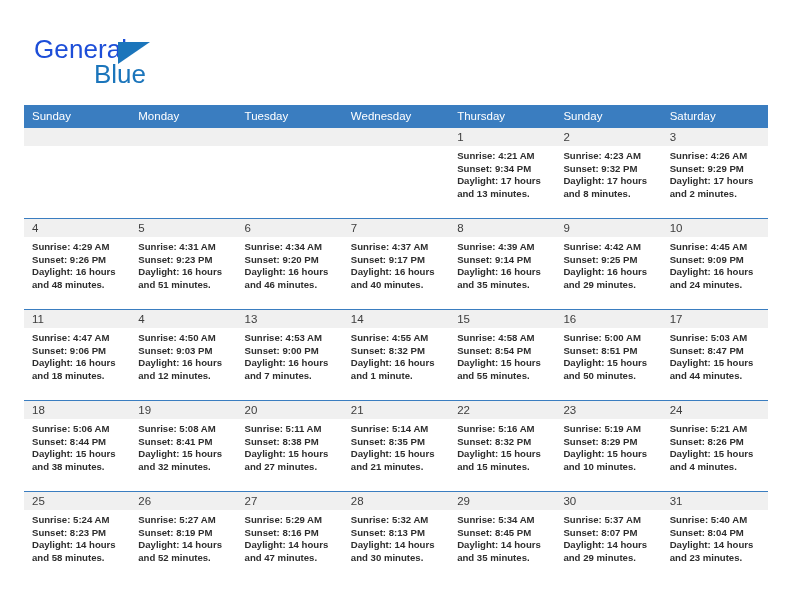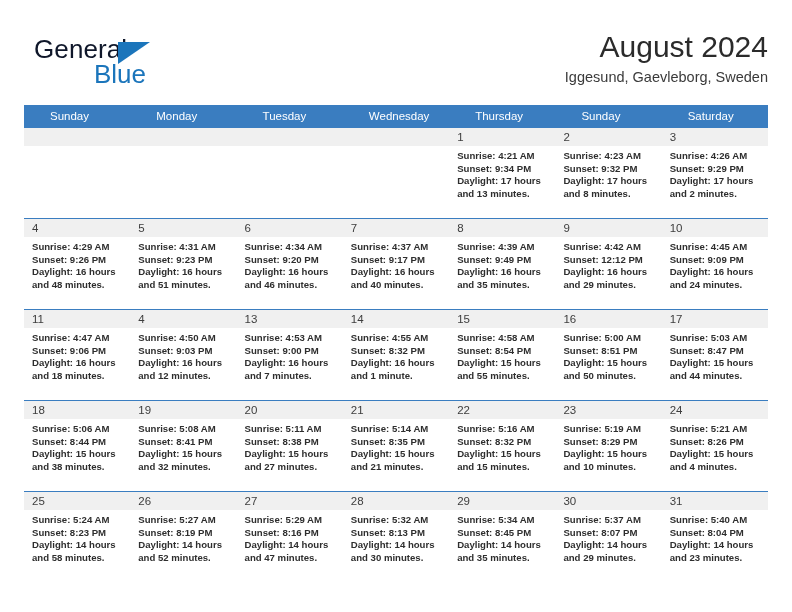--- a/index.html
+++ b/index.html
@@ -25,21 +25,21 @@
   .logo {
     position: absolute;
     left: 10px; top: 6px;
     width: 220px; height: 56px;
   }
   .logo-general {
     position: absolute;
     left: 0; top: 0;
     font-size: 26px;
     letter-spacing: 0.1px;
-    color: #0f172a;
+    color: #1d4ed8;
     font-family: "Liberation Sans", sans-serif;
   }
   .logo-triangle {
     position: absolute;
     left: 84px; top: 8px;
     width: 0; height: 0;
     border-left: 32px solid #1b75bb;
     border-bottom: 22px solid transparent;
   }
   .logo-blue {
@@ -79,21 +79,21 @@
     width: 744px;
     border-collapse: collapse;
     table-layout: fixed;
   }
   .calendar th {
     background: #3a7dc0;
     color: #ffffff;
     font-size: 11.5px;
     font-weight: normal;
     text-align: left;
-    padding: 5px 0 5px 26px;
+    padding: 5px 0 5px 8px;
     height: 21px;
     font-family: "Liberation Sans", sans-serif;
   }
   .calendar td {
     vertical-align: top;
     padding: 0;
     width: 106.28px;
     height: 90px;
     border-top: 1px solid #3a7dc0;
     background: #ffffff;
@@ -125,24 +125,20 @@
 </head>
 <body>
 
 <div class="page">
 
   <div class="header">
     <div class="logo">
       <span class="logo-general">General</span>
       <span class="logo-triangle"></span>
       <span class="logo-blue">Blue</span>
-    </div>
-    <div class="title-block">
-      <h1 class="cal-title">August 2024</h1>
-      <p class="cal-subtitle">Iggesund, Gaevleborg, Sweden</p>
     </div>
   </div>
 
   <table class="calendar">
     <thead>
       <tr id="hdr-row">
           <th>Sunday</th>
           <th>Monday</th>
           <th>Tuesday</th>
           <th>Wednesday</th>
@@ -254,32 +250,32 @@
                 <div>Daylight: 16 hours</div>
                 <div>and 40 minutes.</div>
               </div>
             </div>
           </td>
           <td>
             <div class="cell-inner">
               <div class="daynum-band">8</div>
               <div class="cell-lines">
                 <div>Sunrise: 4:39 AM</div>
-                <div>Sunset: 9:49 PM</div>
+                <div>Sunset: 9:14 PM</div>
                 <div>Daylight: 16 hours</div>
                 <div>and 35 minutes.</div>
               </div>
             </div>
           </td>
           <td>
             <div class="cell-inner">
               <div class="daynum-band">9</div>
               <div class="cell-lines">
                 <div>Sunrise: 4:42 AM</div>
-                <div>Sunset: 12:12 PM</div>
+                <div>Sunset: 9:25 PM</div>
                 <div>Daylight: 16 hours</div>
                 <div>and 29 minutes.</div>
               </div>
             </div>
           </td>
           <td>
             <div class="cell-inner">
               <div class="daynum-band">10</div>
               <div class="cell-lines">
                 <div>Sunrise: 4:45 AM</div>

